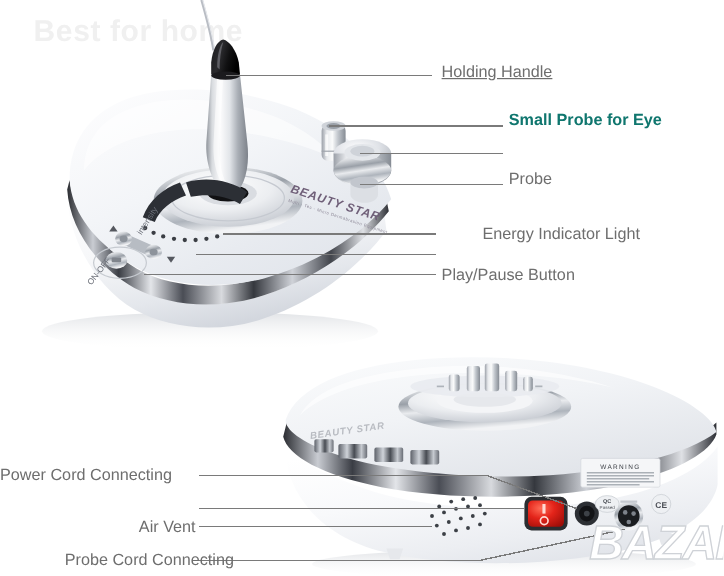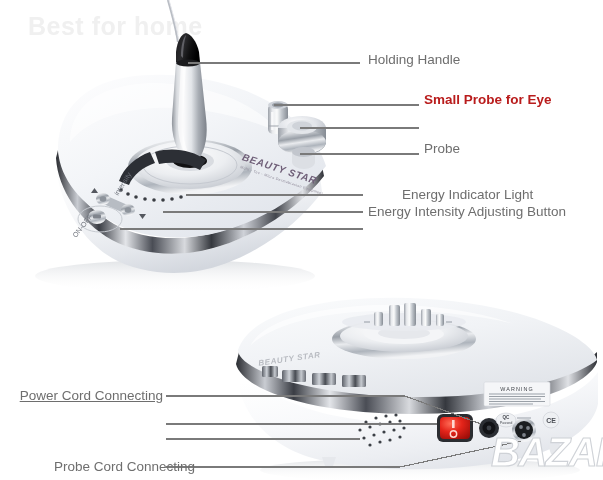--- a/index.html
+++ b/index.html
@@ -38,21 +38,21 @@
   
   .label {
     font-family: "Liberation Sans", sans-serif;
     font-size: 13.5px;
     color: #6e6e6e;
     white-space: nowrap;
     line-height: 1;
     z-index: 20;
   }
   .label.bold {
-    color: #b91c1c;
+    color: #0f766e;
     font-weight: bold;
     font-size: 13.5px;
   }
   .label.right { text-align: right; }
 
   
   #leaders { z-index: 15; left:0; top:0; }
 
   
   #art { left: 0; top: 0; z-index: 10; }
@@ -399,35 +399,36 @@
       <line x1="163" y1="212" x2="363" y2="212"></line>
       <line x1="120" y1="229" x2="363" y2="229"></line>
 
       <polyline points="166,396 405,396 481,424"></polyline>
       <line x1="166" y1="424" x2="437" y2="424"></line>
       <line x1="166" y1="439" x2="360" y2="439"></line>
       <polyline points="166,467 400,467 521,441"></polyline>
     </g>
   </svg>
 
-  <div class="abs label" style="left:368px; top:53px;">Holding Handle</div>
+  <div class="abs label" style="left:368px; top:53px;text-decoration:underline;">Holding Handle</div>
 
   <div class="abs label bold" style="left:424px; top:93px;">Small Probe for Eye</div>
 
 
   <div class="abs label" style="left:424px; top:142px;">Probe</div>
 
   <div class="abs label" style="left:368px; top:188px;margin-left:34px;">Energy Indicator Light</div>
 
-  <div class="abs label" style="left:368px; top:205px;">Energy Intensity Adjusting Button</div>
-
-
-  <div class="abs label right" style="left:0; width:163px; top:389px;text-decoration:underline;">Power Cord Connecting</div>
-
-
+
+  <div class="abs label" style="left:368px; top:222px;">Play/Pause Button</div>
+
+  <div class="abs label right" style="left:0; width:138px; top:389px;">Power Cord Connecting</div>
+
+
+  <div class="abs label right" style="left:0; width:163px; top:432px;">Air Vent</div>
 
   <div class="abs label right" style="left:0; width:195px; top:460px;">Probe Cord Connecting</div>
 
   <svg class="abs" id="watermark-bazar" viewBox="0 0 116 52">
     <text x="4" y="42" fill="#ffffff" stroke="#cfd2d7" stroke-width="1.1" font-family="Liberation Sans, sans-serif" font-size="40" font-weight="bold" font-style="italic" letter-spacing="-1.5">BAZAR</text>
   </svg>
 
 </div>
 
 </body></html>

